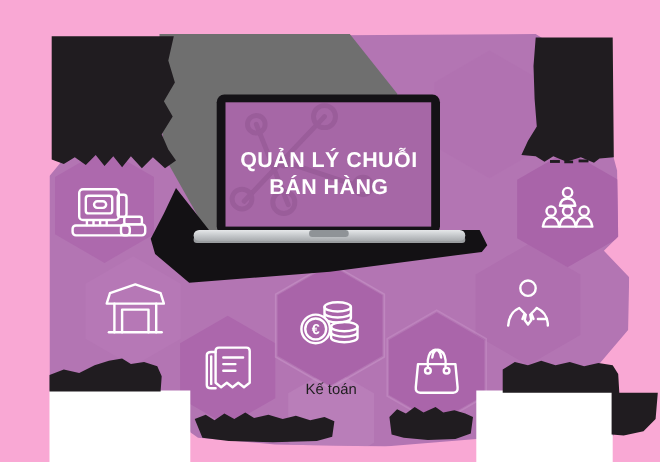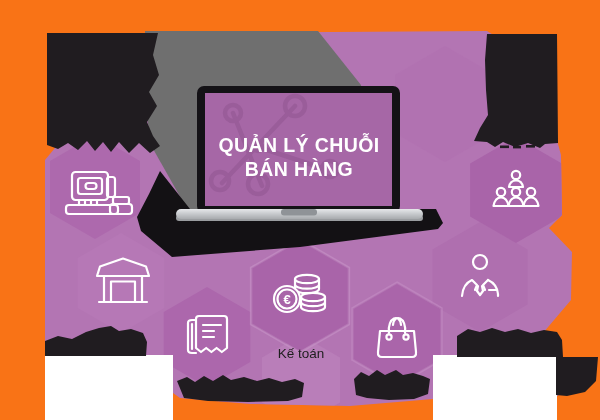--- a/index.html
+++ b/index.html
@@ -1,16 +1,16 @@
 <!DOCTYPE html>
 <html><head>
 <meta charset="utf-8">
 <style>
   html,body{margin:0;padding:0;background:#ffffff;}
-  .stage{position:relative;width:600px;height:420px;background:#f97316;overflow:hidden;
+  .stage{position:relative;width:600px;height:420px;background:#f9a8d4;overflow:hidden;
          font-family:"Liberation Sans","DejaVu Sans",sans-serif;}
   svg{display:block}
   .screen-title{font-family:"Liberation Sans","DejaVu Sans",sans-serif;font-weight:700;
                 font-size:19.5px;letter-spacing:.4px;fill:#ffffff;}
   .petal-label{font-family:"Liberation Sans","DejaVu Sans",sans-serif;font-size:13.5px;fill:#1e1e1e;}
   .coin-euro{font-family:"Liberation Sans","DejaVu Sans",sans-serif;font-weight:700;font-size:13px;fill:#ffffff;}
   .icon{fill:none;stroke:#ffffff;stroke-width:2.2;stroke-linecap:round;stroke-linejoin:round;}
   .net{fill:none;stroke:#9a5d9a;stroke-width:4.5;stroke-linecap:round;}
 </style>
 </head>

